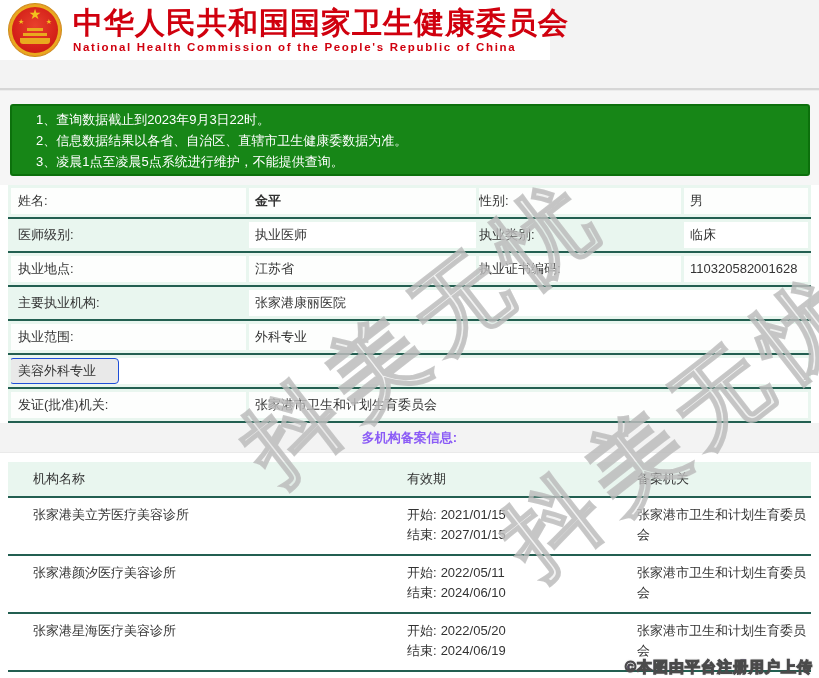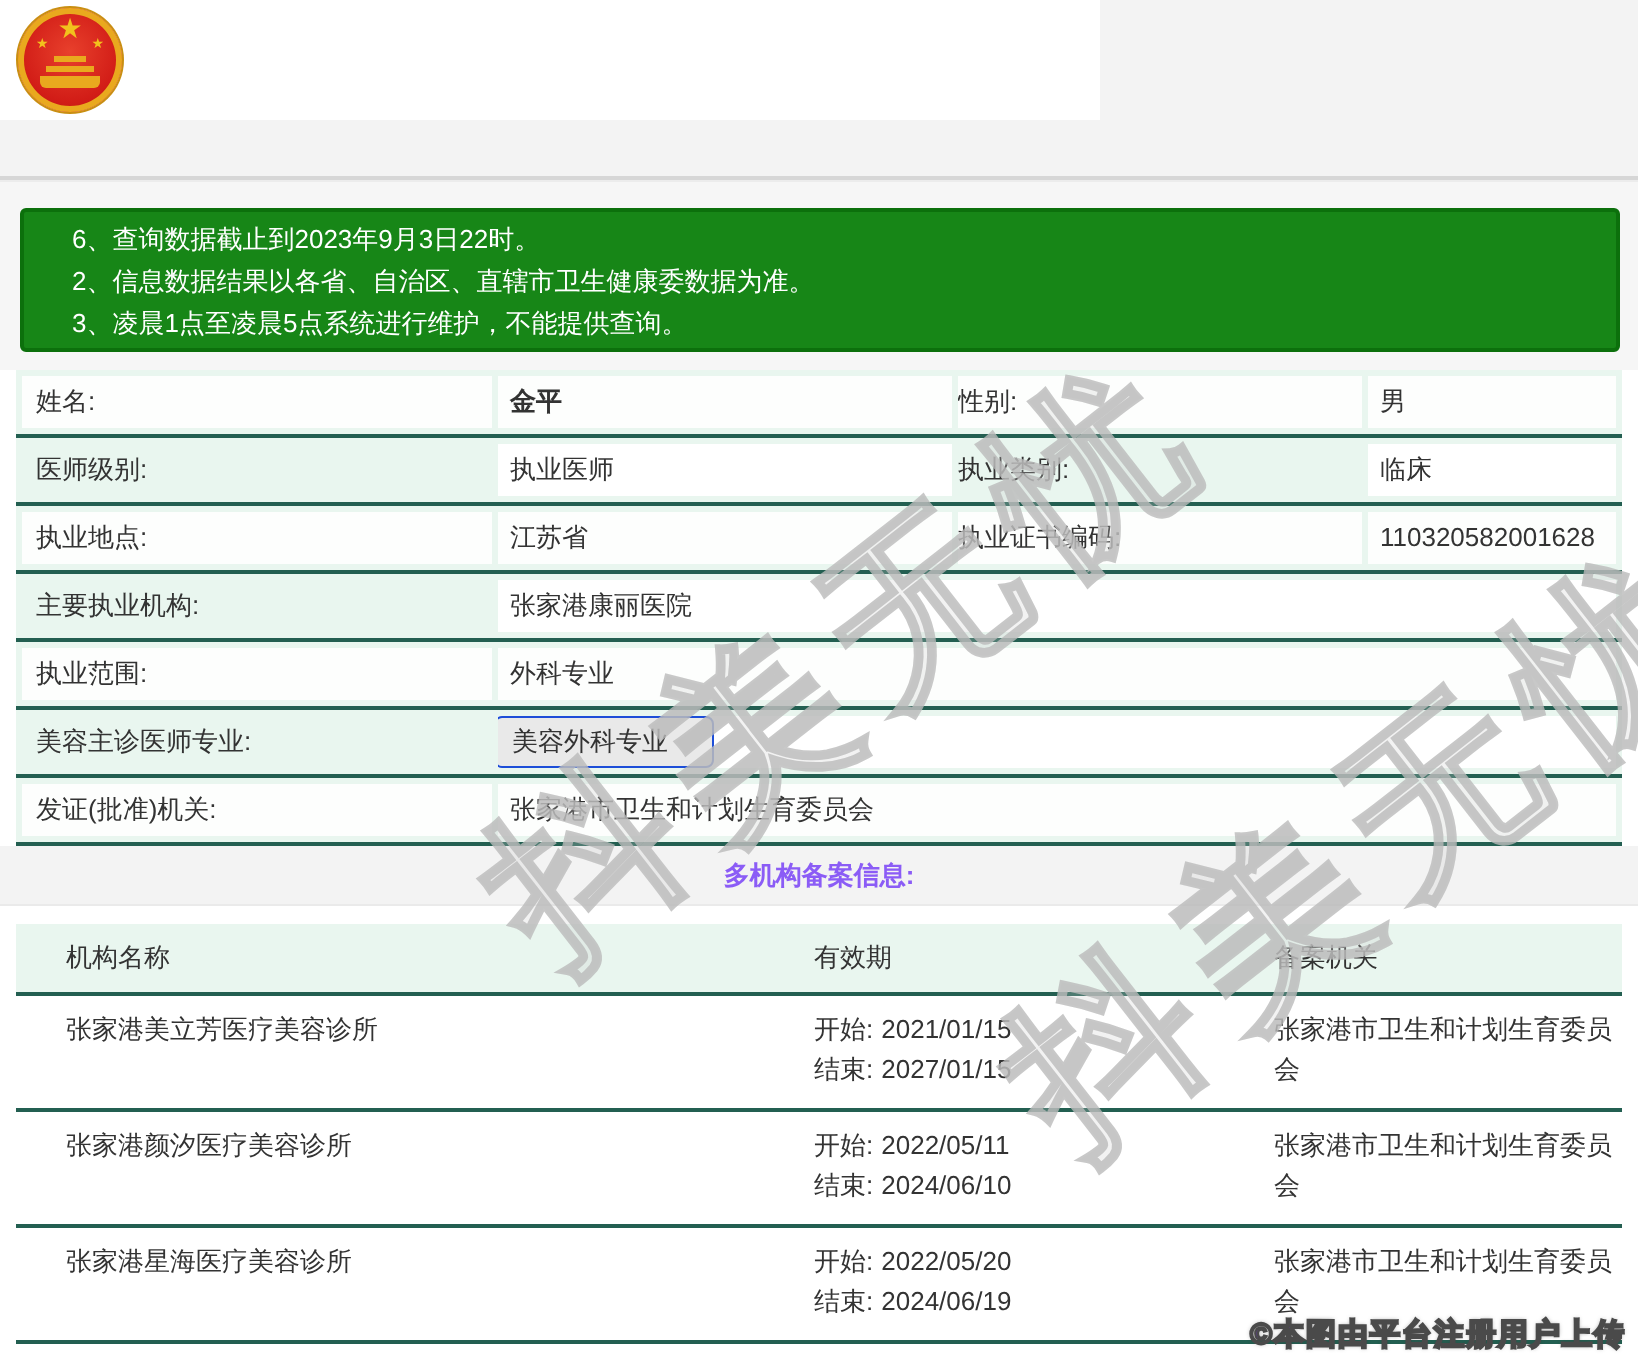--- a/index.html
+++ b/index.html
@@ -80,27 +80,31 @@
   <div class="top-area">
     <div class="header-card">
       <div class="emblem">
         <div class="emblem-star">★</div>
         <div class="emblem-star-l">★</div>
         <div class="emblem-star-r">★</div>
         <div class="gate1"></div>
         <div class="gate2"></div>
         <div class="gate3"></div>
       </div>
+      <div class="titles">
+        <div class="title-cn">中华人民共和国国家卫生健康委员会</div>
+        <div class="title-en">National Health Commission of the People's Republic of China</div>
+      </div>
     </div>
   </div>
   <div class="header-divider"></div>
 
   <div class="notice-wrap">
     <div class="notice">
-      <div class="notice-line">6、查询数据截止到2023年9月3日22时。</div>
+      <div class="notice-line">1、查询数据截止到2023年9月3日22时。</div>
       <div class="notice-line">2、信息数据结果以各省、自治区、直辖市卫生健康委数据为准。</div>
       <div class="notice-line">3、凌晨1点至凌晨5点系统进行维护，不能提供查询。</div>
     </div>
   </div>
 
   <div class="profile">
     <div class="p-row plain">
       <div class="p-cell p-label c1">姓名:</div>
       <div class="p-cell c2 bold">金平</div>
       <div class="p-cell p-label c3">性别:</div>
@@ -120,21 +124,20 @@
     </div>
     <div class="p-row alt">
       <div class="p-cell p-label c1">主要执业机构:</div>
       <div class="p-cell cwide">张家港康丽医院</div>
     </div>
     <div class="p-row plain">
       <div class="p-cell p-label c1">执业范围:</div>
       <div class="p-cell cwide">外科专业</div>
     </div>
     <div class="p-row alt">
-      <div class="p-cell p-label c1">美容主诊医师专业:</div>
       <div class="p-cell cwide"><span class="highlight-box">美容外科专业</span></div>
     </div>
     <div class="p-row plain">
       <div class="p-cell p-label c1">发证(批准)机关:</div>
       <div class="p-cell cwide">张家港市卫生和计划生育委员会</div>
     </div>
   </div>
 
   <div class="section-band">多机构备案信息:</div>
   <div class="section-gap"></div>

